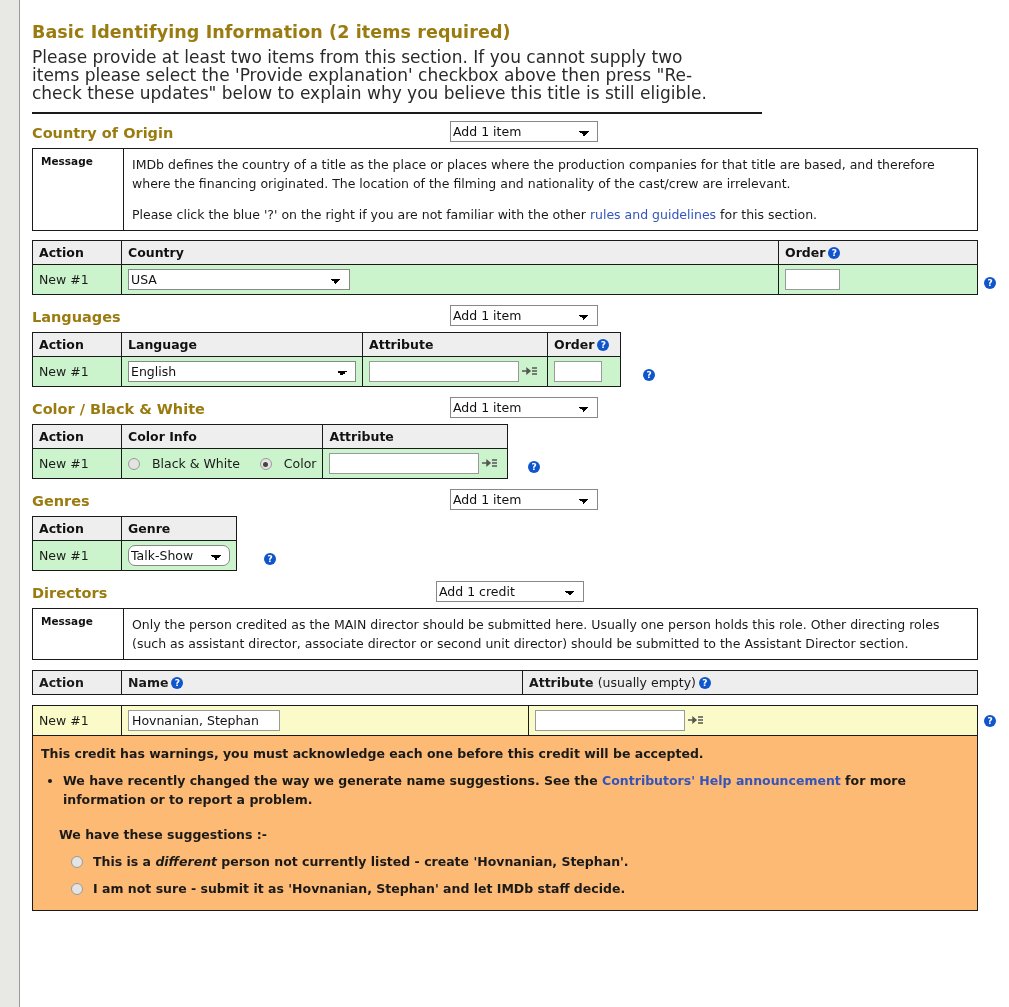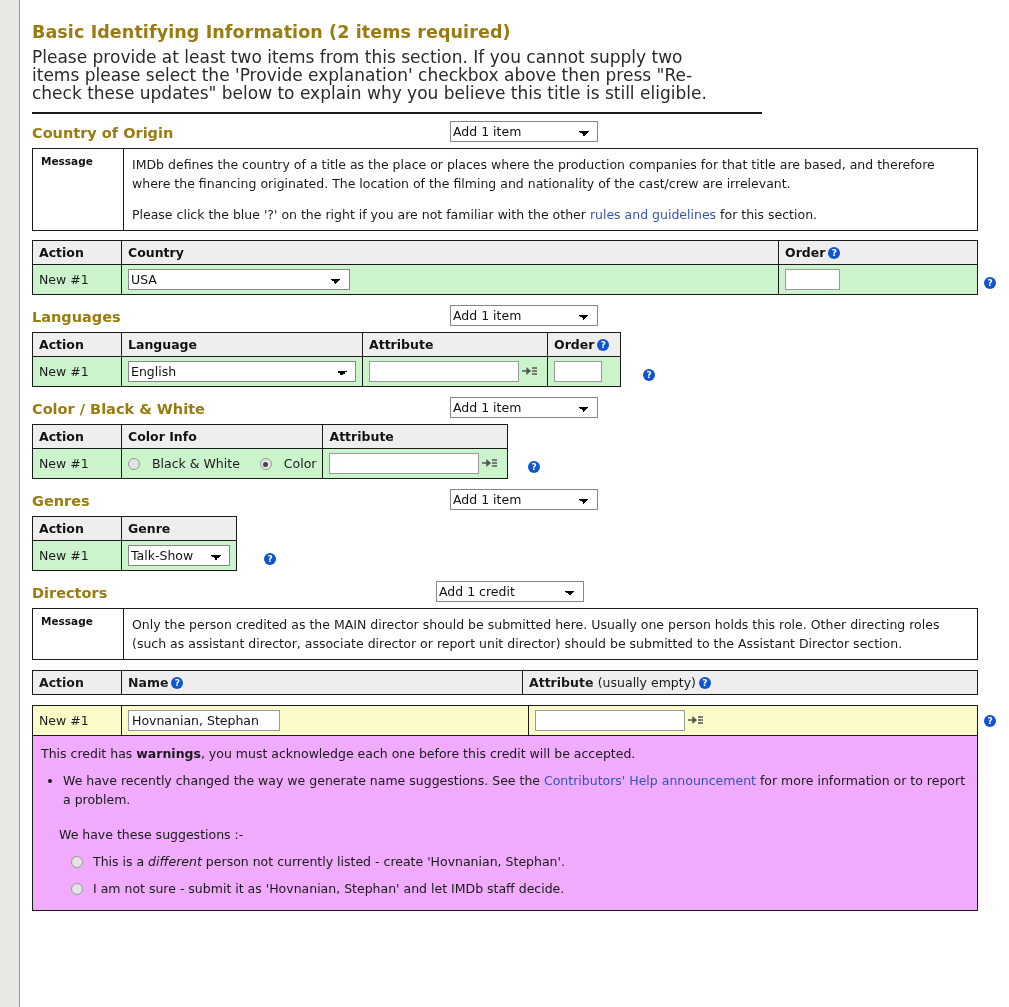--- a/index.html
+++ b/index.html
@@ -212,23 +212,24 @@
     border: 1px solid #1a1a1a;
     padding: 4px 6px;
     text-align: left;
     vertical-align: middle;
   }
   table.credit th { background: #eeeeee; font-weight: bold; }
   th.col-name { width: 388px; }
   .normal-weight { font-weight: normal; }
 
   .warn-body {
-    background: #f0abfc;
+    background: #fdba74;
     line-height: 19px;
     padding: 8px 10px 4px 10px;
+    font-weight: bold;
   }
   .warn-body ul { margin: 8px 0 0 0; padding-left: 22px; }
   .warn-body li { margin-bottom: 4px; }
   .suggest-block { margin: 16px 0 4px 18px; }
   .suggest-opt { margin: 8px 0 0 12px; }
   .suggest-opt .radio { margin-right: 10px; }
   .fix-body {
     background: #ccf4cc;
     line-height: 19px;
     padding: 6px 10px;
@@ -379,42 +380,42 @@
   <div class="rel">
     <table class="grid">
       <tbody>
             <tr>
         <th style="width:76px;">Action</th>
         <th style="width:102px;">Genre</th>
       </tr>
       <tr class="row-green">
         <td class="cell-action">New #1</td>
         <td>
-          <select class="ui-select" style="width:102px;">
+          <select class="ui-select" style="width:102px;border-radius:7px;">
             <option>Talk-Show</option>
           </select>
         </td>
       </tr>
     </tbody>
         </table>
     <span class="help-icon standalone" style="position:absolute;left:236px;top:37px;">?</span>
   </div>
 
   <div class="head-row" style="margin-top:9px;">
     <h2 class="sub-title">Directors</h2>
     <select class="ui-select adder" style="left:404px;width:148px;">
       <option>Add 1 credit</option>
     </select>
   </div>
 
   <table class="msgbox">
     <tbody>
           <tr>
       <td class="msg-label">Message</td>
-      <td class="msg-body">Only the person credited as the MAIN director should be submitted here. Usually one person holds this role. Other directing roles (such as assistant director, associate director or report unit director) should be submitted to the Assistant Director section.</td>
+      <td class="msg-body">Only the person credited as the MAIN director should be submitted here. Usually one person holds this role. Other directing roles (such as assistant director, associate director or second unit director) should be submitted to the Assistant Director section.</td>
     </tr>
   </tbody>
       </table>
 
   <table class="credit" style="margin-top:10px;">
     <tbody>
           <tr>
       <th style="width:76px;">Action</th>
       <th class="col-name"><span>Name</span><span class="help-icon">?</span></th>
       <th><span>Attribute</span> <span class="normal-weight">(usually empty)</span><span class="help-icon">?</span></th>

